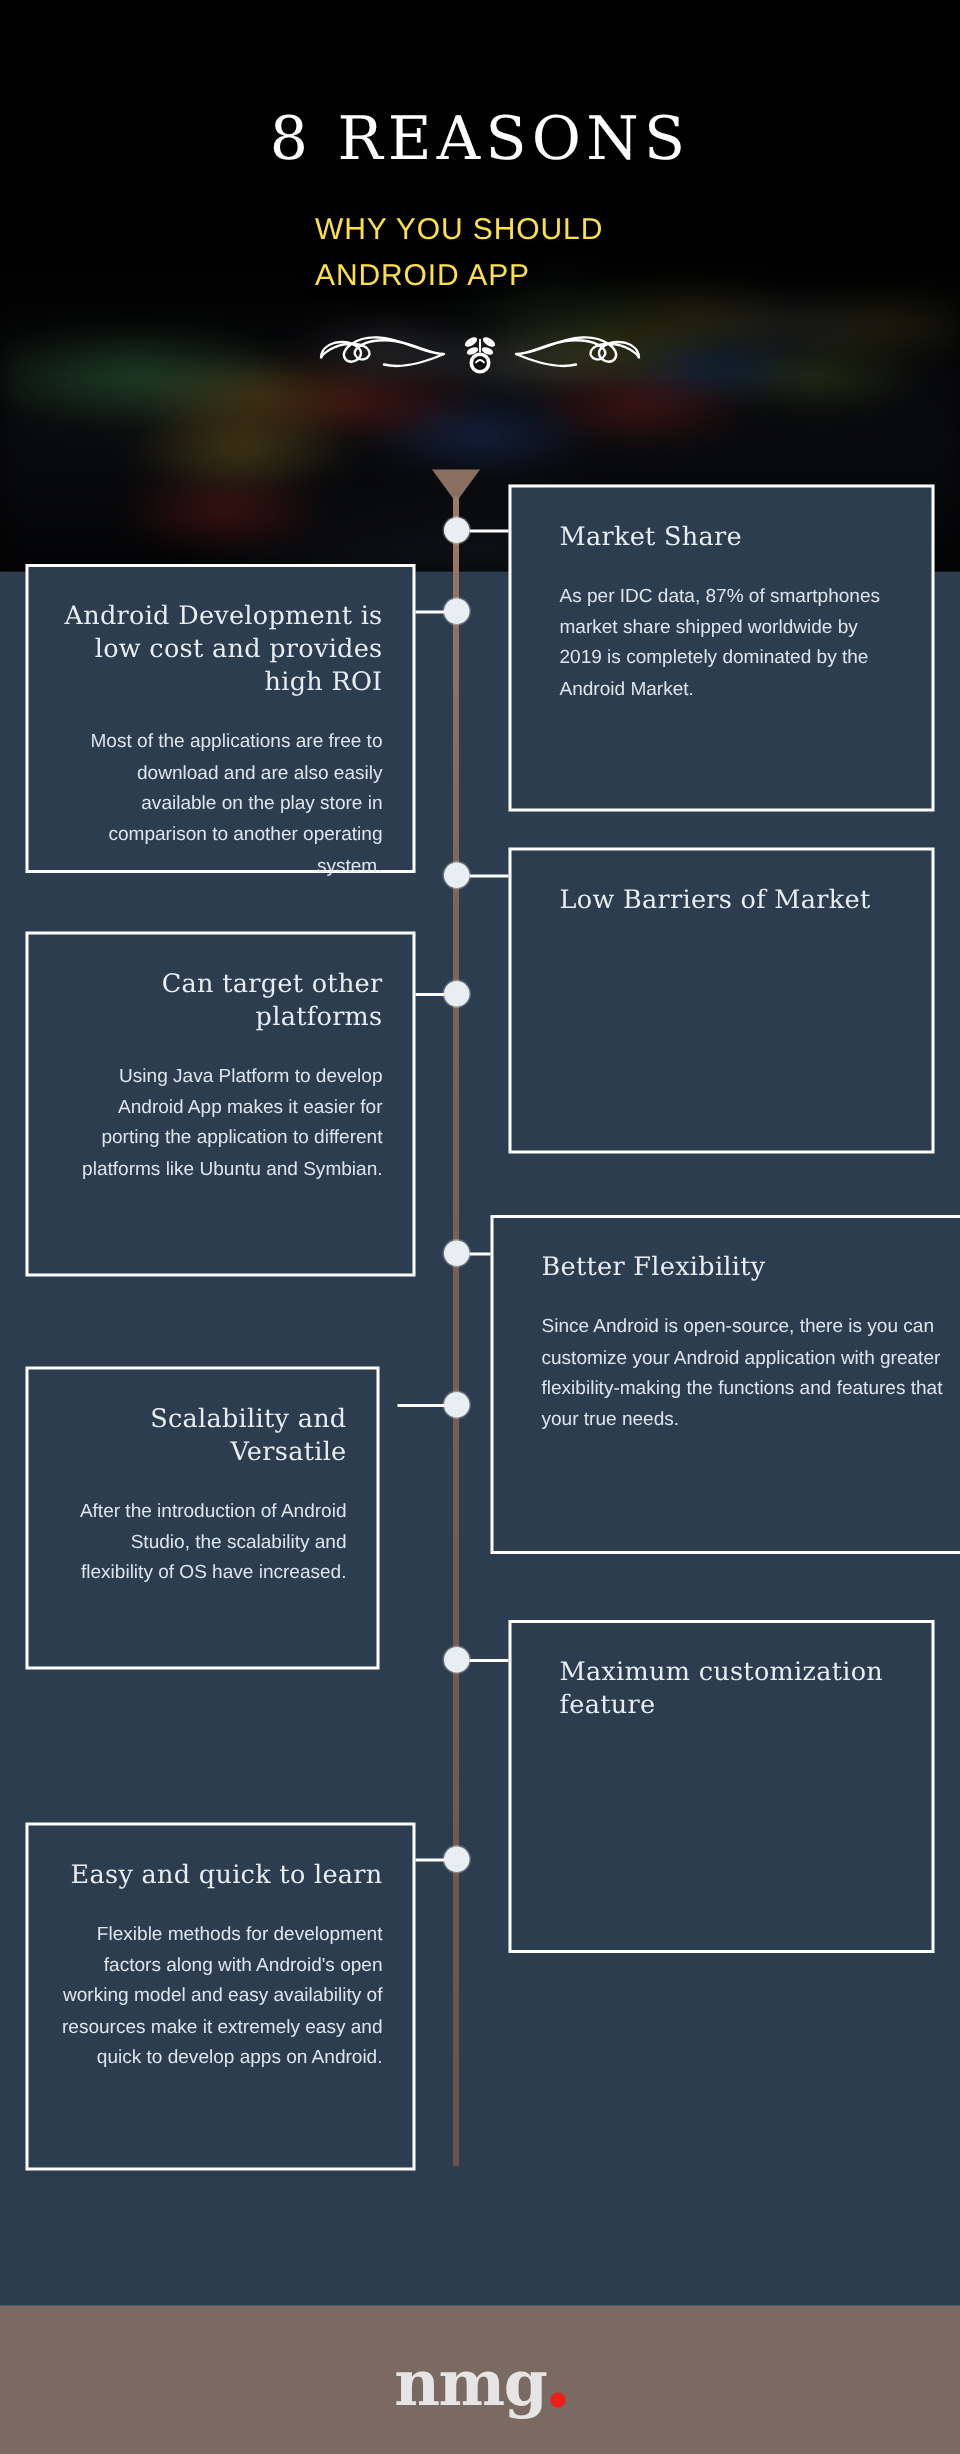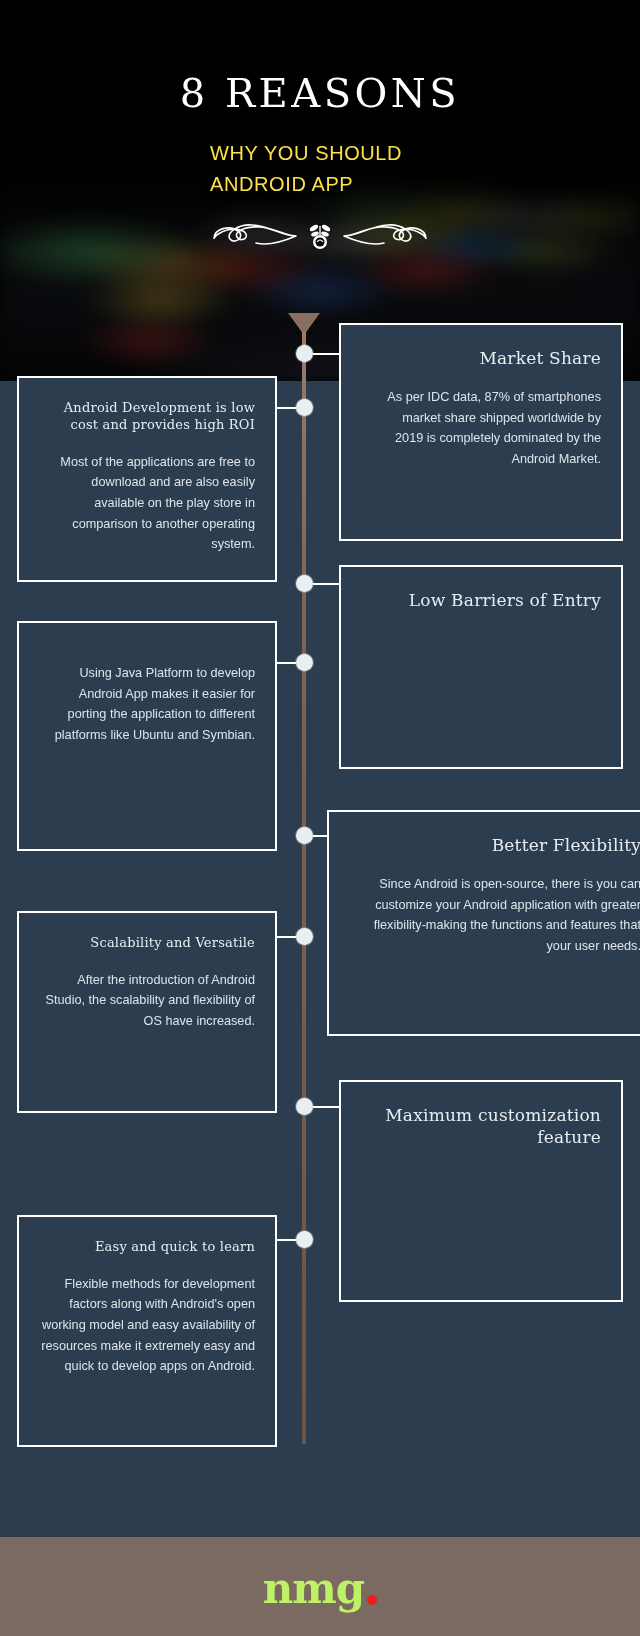--- a/index.html
+++ b/index.html
@@ -136,27 +136,27 @@
   }
 
   
   .card {
     position: absolute;
     background: #2c3d50;
     border: 2px solid #ffffff;
     padding: 22px 20px 20px 20px;
   }
   .card.left  { text-align: right; }
-  .card.right { text-align: right; padding-left: 32px; }
+  .card.right { text-align: left; padding-left: 32px; }
 
   .card-title {
     color: #e8edf2;
     font-family: "DejaVu Serif", serif;
     font-weight: 400;
-    font-size: 13px;
+    font-size: 17px;
     line-height: 1.3;
     letter-spacing: 0.2px;
   }
   .card-body {
     margin-top: 18px;
     color: #dde4ea;
     font-family: "Liberation Sans", sans-serif;
     font-size: 12.7px;
     line-height: 1.62;
   }
@@ -172,21 +172,21 @@
     display: flex;
     align-items: center;
     justify-content: center;
   }
   .logo {
     display: flex;
     align-items: flex-end;
     transform: translateY(2px);
   }
   .logo-text {
-    color: #bef264;
+    color: #e5e5e5;
     font-family: "DejaVu Serif", serif;
     font-weight: 700;
     font-size: 42px;
     line-height: 1;
     letter-spacing: -1px;
   }
   .logo-dot {
     width: 10px;
     height: 10px;
     border-radius: 50%;
@@ -263,33 +263,34 @@
     <div class="card-title">Market Share</div>
     <div class="card-body">As per IDC data, 87% of smartphones market share shipped worldwide by 2019 is completely dominated by the Android Market.</div>
   </div>
 
   <div class="card left" style="left:17px; top:376px; width:260px; height:206px">
     <div class="card-title">Android Development is low cost and provides high ROI</div>
     <div class="card-body">Most of the applications are free to download and are also easily available on the play store in comparison to another operating system.</div>
   </div>
 
   <div class="card right" style="left:339px; top:565px; width:284px; height:204px">
-    <div class="card-title">Low Barriers of Entry</div>
+    <div class="card-title">Low Barriers of Market</div>
   </div>
 
   <div class="card left" style="left:17px; top:621px; width:260px; height:230px">
+    <div class="card-title">Can target other platforms</div>
     <div class="card-body">Using Java Platform to develop Android App makes it easier for porting the application to different platforms like Ubuntu and Symbian.</div>
   </div>
 
   <div class="card right" style="left:327px; top:810px; width:336px; height:226px">
     <div class="card-title">Better Flexibility</div>
-    <div class="card-body">Since Android is open-source, there is you can customize your Android application with greater flexibility-making the functions and features that your user needs.</div>
-  </div>
-
-  <div class="card left" style="left:17px; top:911px; width:260px; height:202px">
+    <div class="card-body">Since Android is open-source, there is you can customize your Android application with greater flexibility-making the functions and features that your true needs.</div>
+  </div>
+
+  <div class="card left" style="left:17px; top:911px; width:236px; height:202px">
     <div class="card-title">Scalability and Versatile</div>
     <div class="card-body">After the introduction of Android Studio, the scalability and flexibility of OS have increased.</div>
   </div>
 
   <div class="card right" style="left:339px; top:1080px; width:284px; height:222px">
     <div class="card-title">Maximum customization feature</div>
   </div>
 
   <div class="card left" style="left:17px; top:1215px; width:260px; height:232px">
     <div class="card-title">Easy and quick to learn</div>

